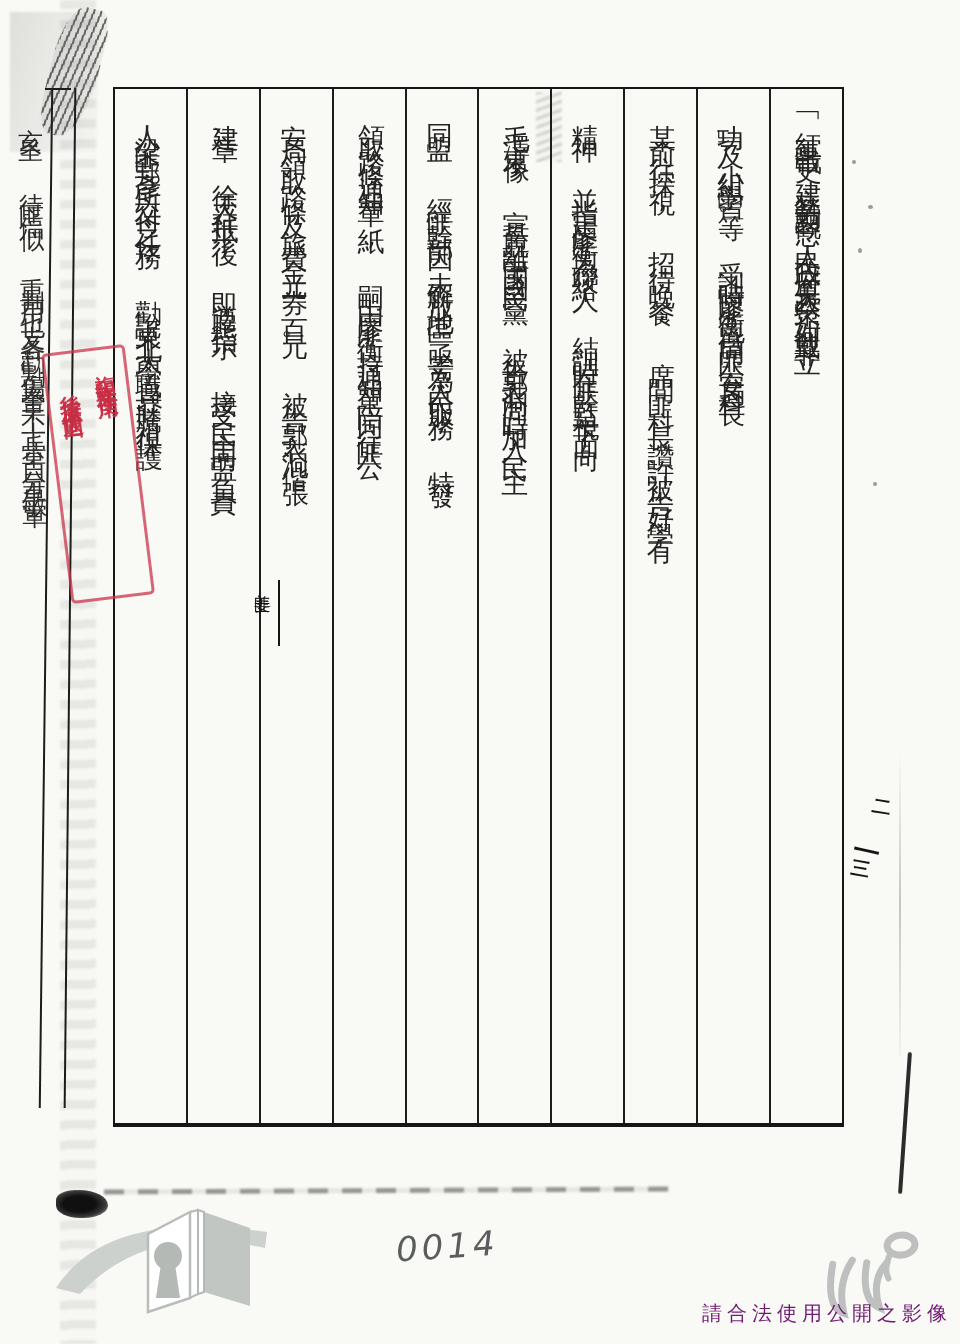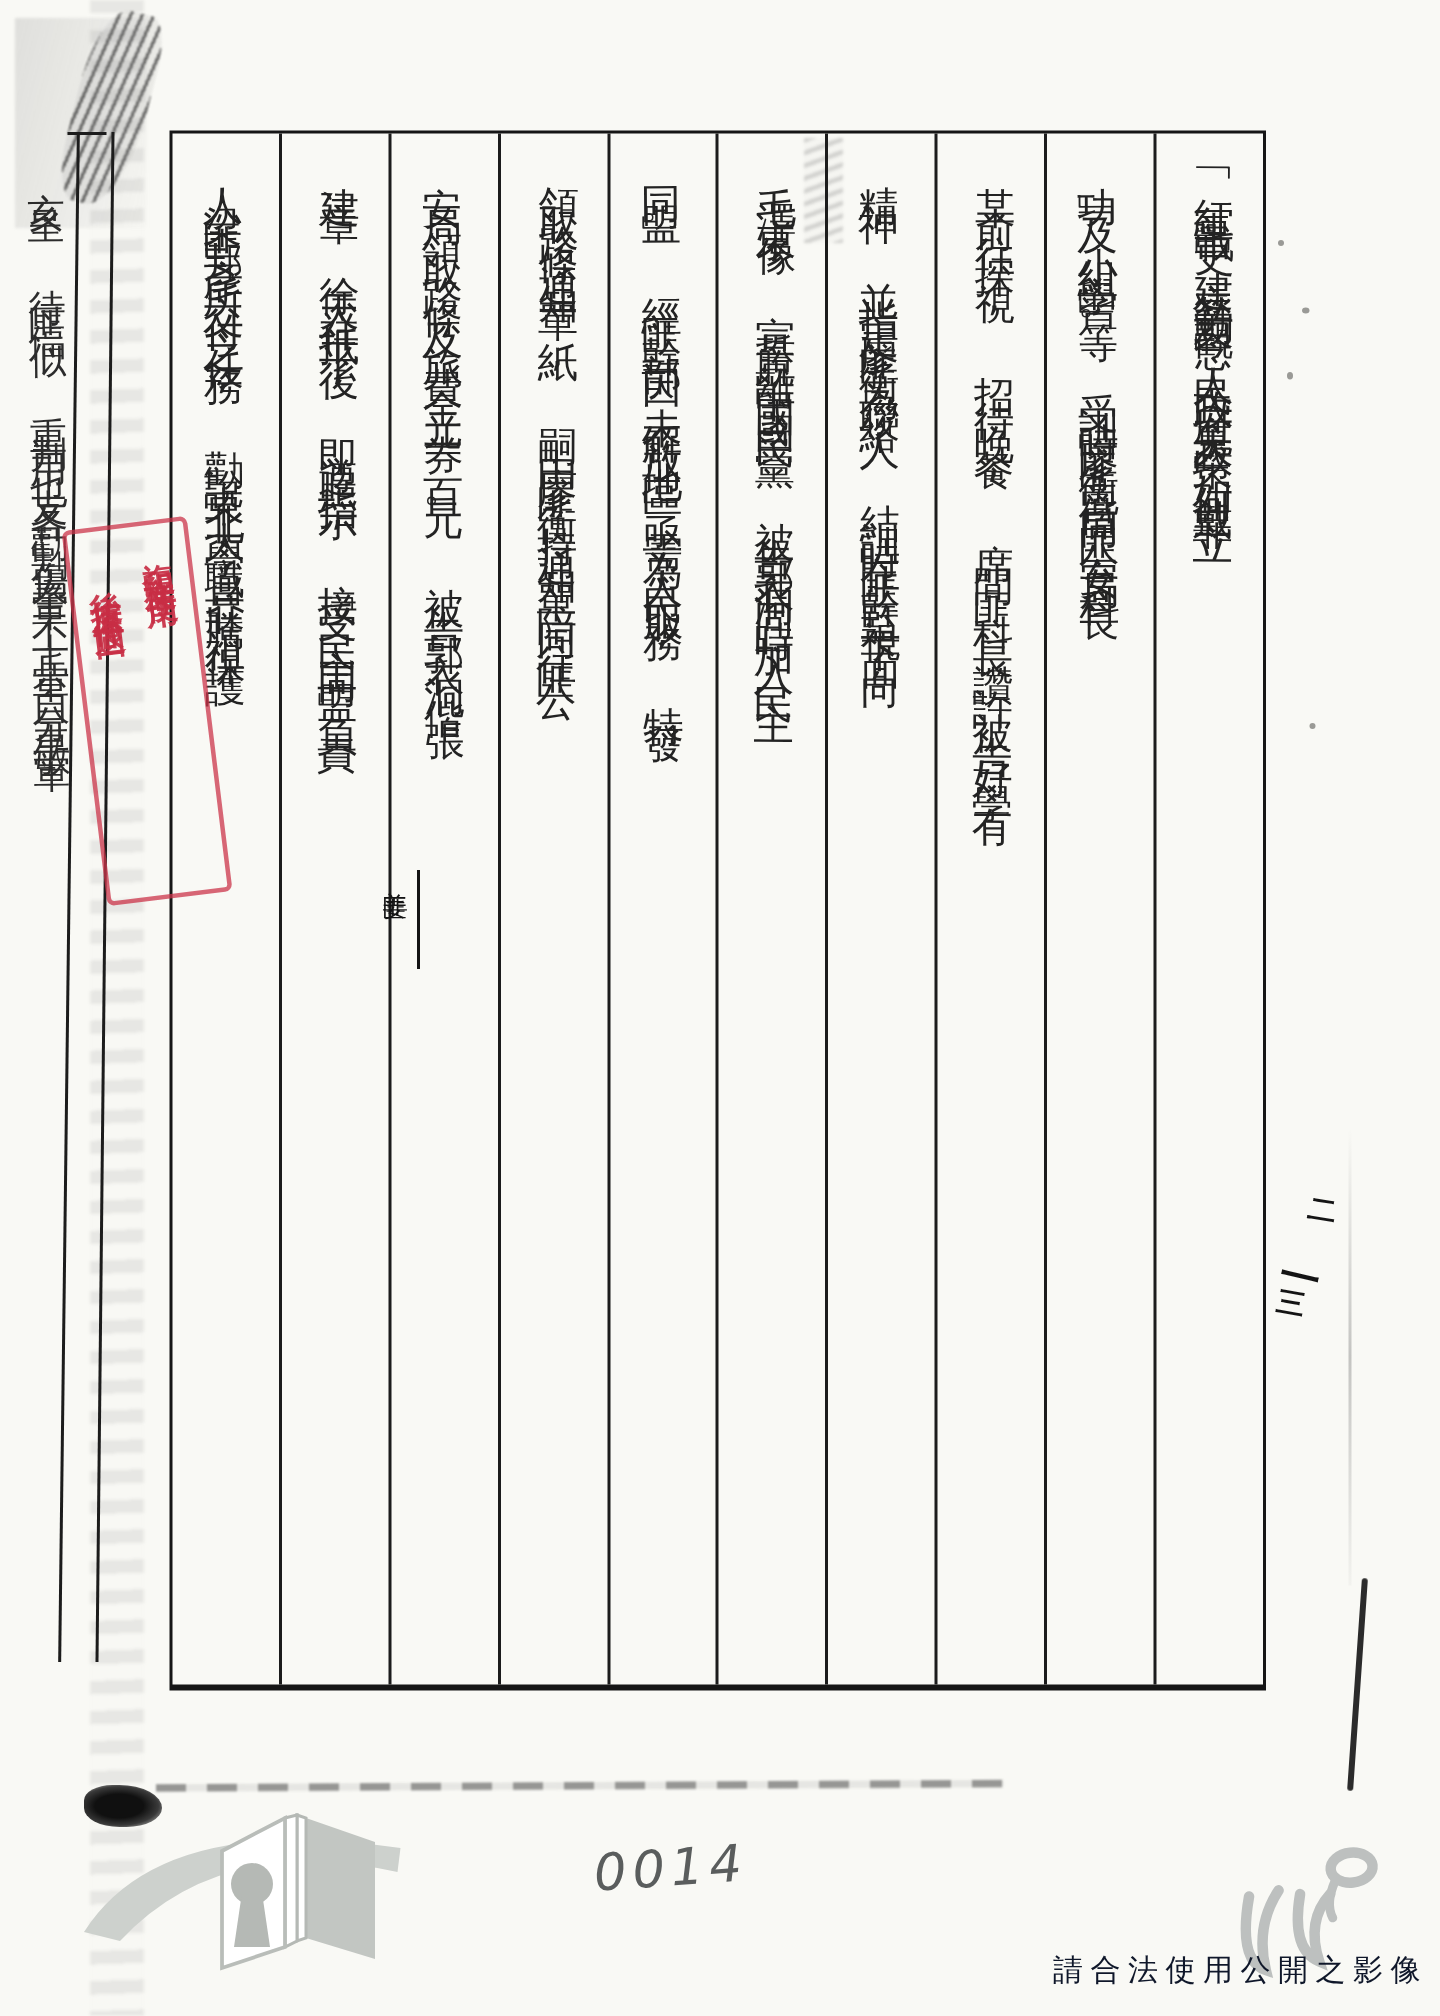--- a/index.html
+++ b/index.html
@@ -79,21 +79,21 @@
   .margin-mark{position:absolute;color:#141414;font-weight:600;}
   .mm1{left:872px;top:794px;font-size:19px;transform:rotate(9deg);}
   .mm2{left:853px;top:834px;font-size:27px;transform:rotate(13deg);}
   .mm3{left:851px;top:856px;font-size:19px;transform:rotate(10deg);}
   
   .watermark{position:absolute;left:52px;top:1190px;}
   .page-number{position:absolute;left:396px;top:1226px;font-size:34px;color:#5a5d5d;
     font-style:italic;letter-spacing:4px;transform:rotate(-4deg);}
   .pencil-note{position:absolute;left:812px;top:1222px;transform:rotate(-6deg);opacity:.75;}
   .footer-text{position:absolute;left:702px;top:1300px;font-size:20px;letter-spacing:5px;
-    color:#0f172a;font-family:"DejaVu Serif",serif;white-space:nowrap;}
+    color:#701a75;font-family:"DejaVu Serif",serif;white-space:nowrap;}
 </style>
 </head>
 <body>
 
 <div class="top-wash"></div>
 <div class="top-smudge"></div>
 <div class="left-band"></div>
 <div class="inner-smudge"></div>
 <div class="crease-faint"></div>
 <div class="fold-dark"></div>

